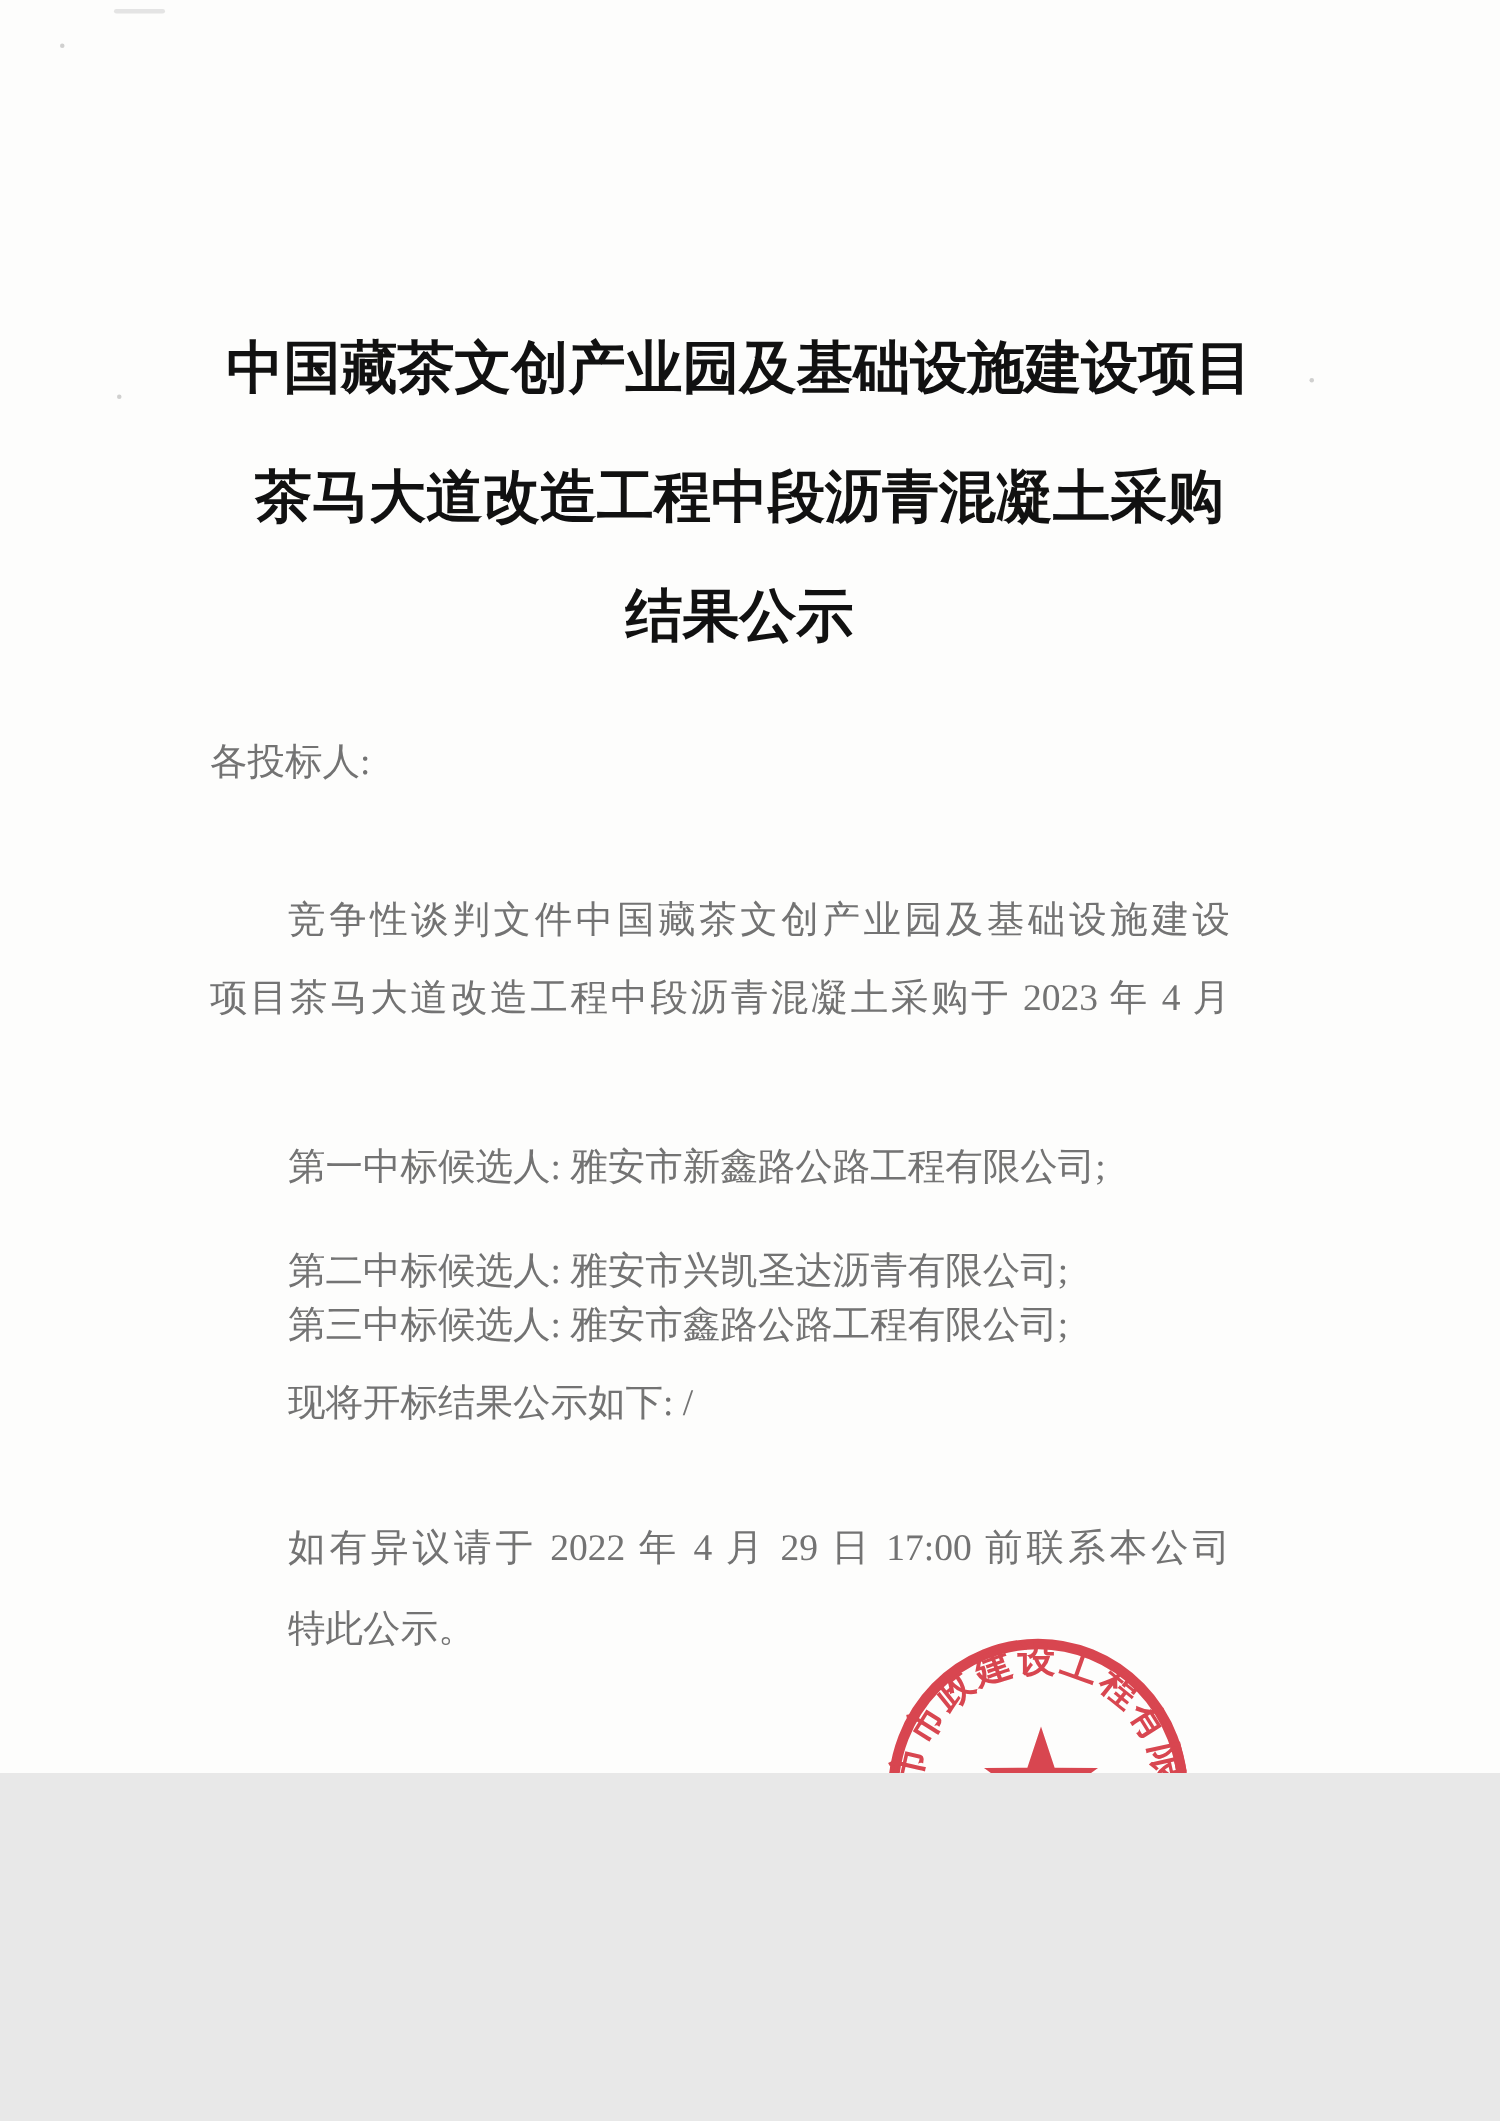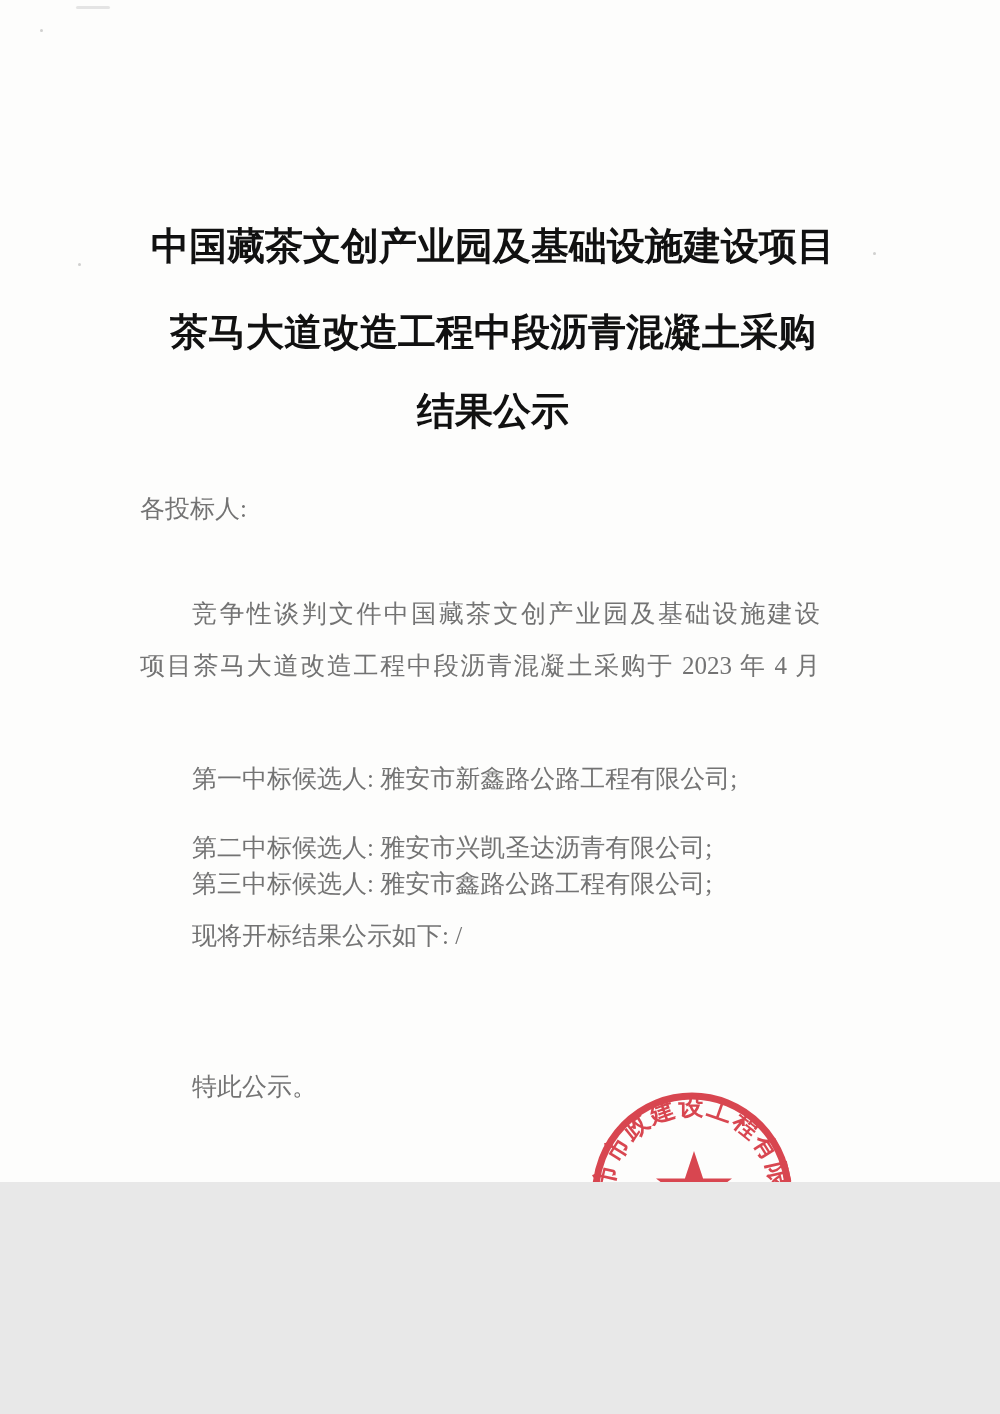--- a/index.html
+++ b/index.html
@@ -81,20 +81,21 @@
     <div class="title-line small-gap">结果公示</div>
   </div>
 
   <div class="body-line" style="top:492px;">各投标人:</div>
   <div class="body-line fill indent" style="top:549px;">竞争性谈判文件中国藏茶文创产业园及基础设施建设</div>
   <div class="body-line fill" style="top:601px;">项目茶马大道改造工程中段沥青混凝土采购于 2023 年 4 月</div>
   <div class="body-line indent" style="top:762px;">第一中标候选人: 雅安市新鑫路公路工程有限公司;</div>
   <div class="body-line indent" style="top:815px;margin-top:16px;">第二中标候选人: 雅安市兴凯圣达沥青有限公司;</div>
   <div class="body-line indent" style="top:867px;">第三中标候选人: 雅安市鑫路公路工程有限公司;</div>
   <div class="body-line indent" style="top:919px;">现将开标结果公示如下: /</div>
+  <div class="body-line fill indent" style="top:968px;">如有异议请于 2022 年 4 月 29 日 17:00 前联系本公司</div>
   <div class="body-line indent" style="top:1070px;">特此公示。</div>
 
   <div class="sig-company">雅安市市政建设工程有限公司</div>
   <div class="sig-date">2022 年 4 月 27 日</div>
 
   <div class="stamp">
     <svg viewBox="0 0 202 206" xmlns="http://www.w3.org/2000/svg">
       <defs>
         <path id="arcTop" d="M 38 152 A 80 80 0 1 1 164 152" fill="none"></path>
         <path id="arcBottom" d="M 30 144 A 82 82 0 0 0 172 144" fill="none"></path>

